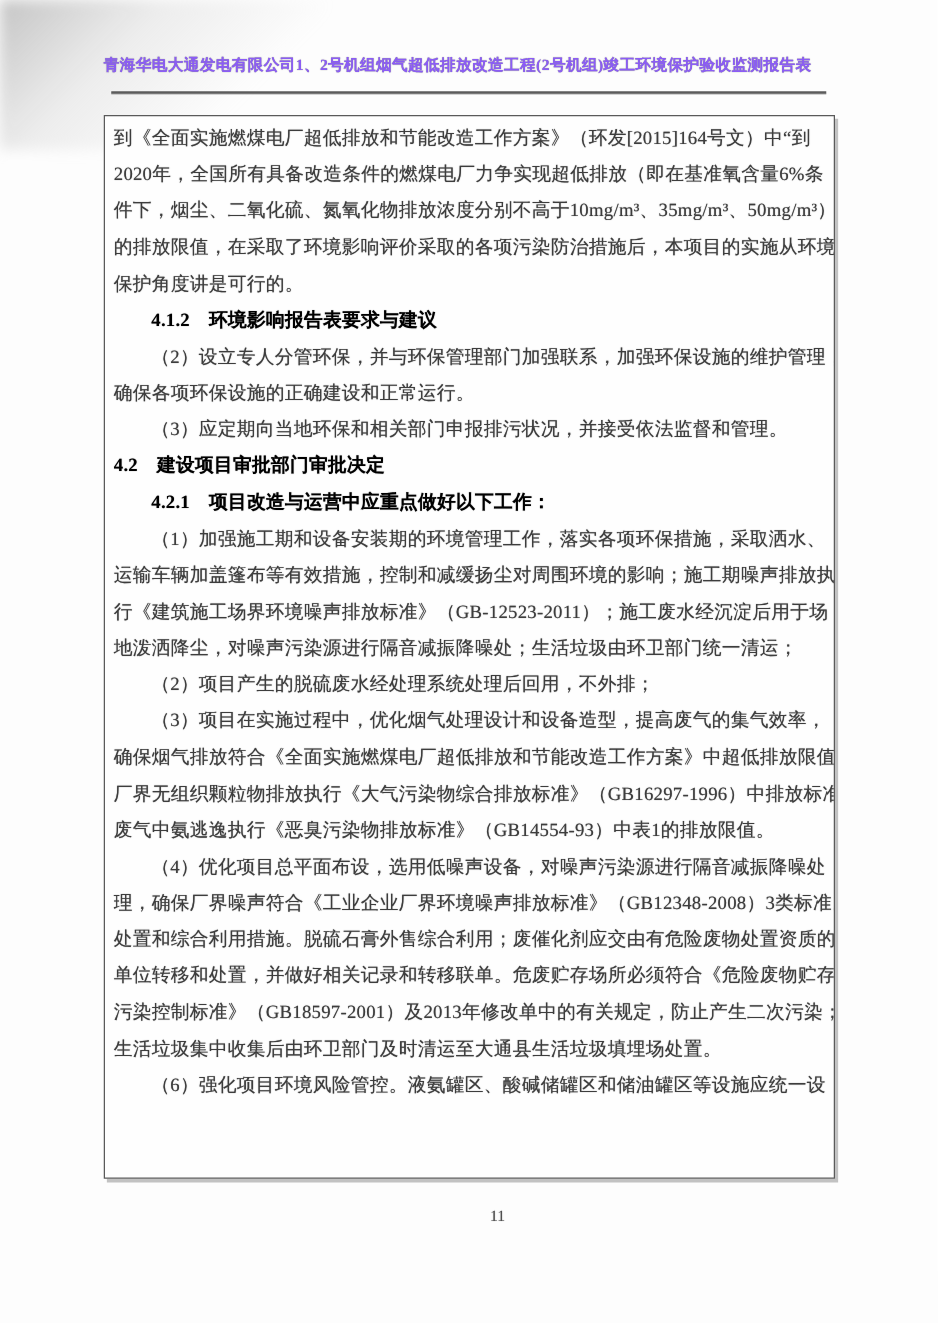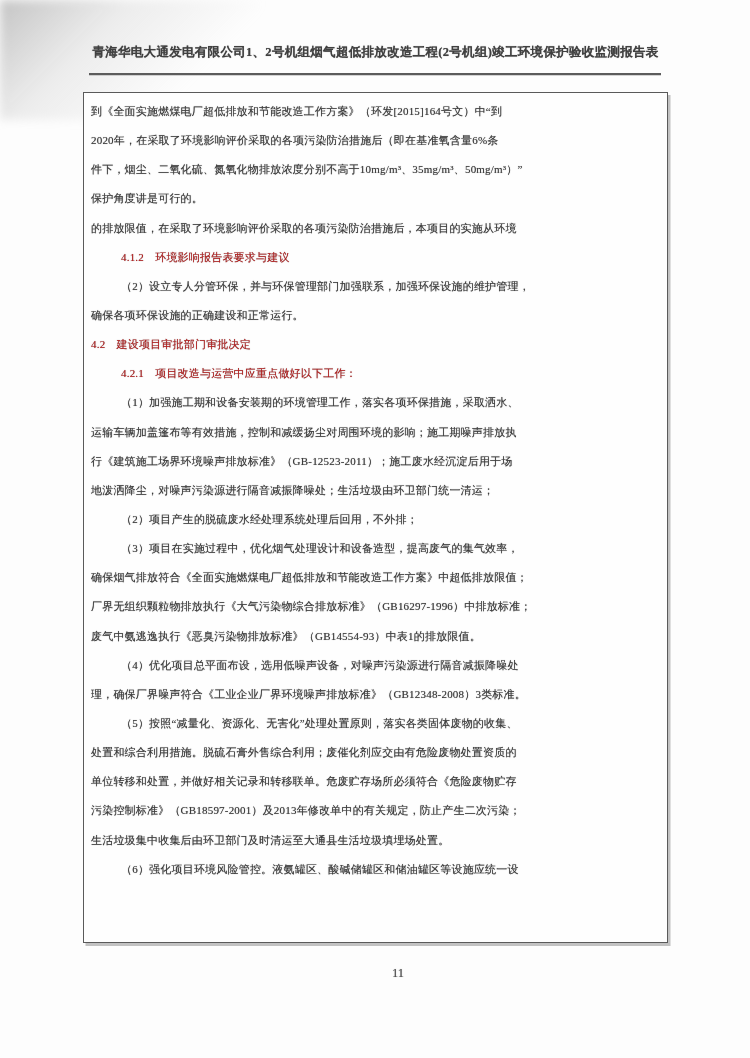--- a/index.html
+++ b/index.html
@@ -22,24 +22,23 @@
     height: 120px;
     background: linear-gradient(135deg, rgba(150,150,150,0.55) 0%, rgba(200,200,200,0.3) 35%, rgba(255,255,255,0) 72%);
     filter: blur(5px);
     pointer-events: none;
   }
   .doc-header {
     position: absolute;
     left: 83px;
     top: 44px;
     width: 585px;
-    text-align: center;
     font-size: 12.5px;
     font-weight: bold;
-    color: #404040;
+    color: #8b5cf6;
     letter-spacing: 0.3px;
     text-shadow: 0 0 0.8px rgba(80,80,80,0.8);
     white-space: nowrap;
   }
   .doc-header-rule {
     position: absolute;
     left: 89px;
     top: 73px;
     width: 572px;
     height: 2px;
@@ -55,32 +54,32 @@
     box-sizing: border-box;
     border: 1.5px solid #5a5a5a;
     box-shadow: 2.5px 3px 0 rgba(145,145,145,0.55);
     background: #fefefe;
     padding: 4px 7px 0 7px;
     overflow: hidden;
   }
   .line {
     height: 29.15px;
     line-height: 29.15px;
-    font-size: 11px;
+    font-size: 15px;
     color: #3d3d3d;
     letter-spacing: 0.2px;
     white-space: nowrap;
     text-shadow: 0 0 0.8px rgba(75,75,75,0.75);
   }
   .line.indent-1 {
     padding-left: 30px;
   }
   .line.bold {
-    font-weight: normal;
-    color: #b91c1c;
+    font-weight: bold;
+    color: #000000;
   }
   .doc-footer {
     position: absolute;
     left: 0;
     top: 966px;
     width: 750px;
     text-align: center;
     font-size: 12.5px;
     color: #4f4f4f;
     text-shadow: 0 0 0.8px rgba(90,90,90,0.7);
@@ -92,41 +91,41 @@
 
 <div class="scan-corner-shade"></div>
 
 <div class="doc-header">青海华电大通发电有限公司1、2号机组烟气超低排放改造工程(2号机组)竣工环境保护验收监测报告表</div>
 
 <div class="doc-header-rule"></div>
 
 <div class="content-box">
   <div id="body-lines">
       <div class="line indent-0">到《全面实施燃煤电厂超低排放和节能改造工作方案》（环发[2015]164号文）中“到</div>
-      <div class="line indent-0">2020年，在采取了环境影响评价采取的各项污染防治措施后（即在基准氧含量6%条</div>
+      <div class="line indent-0">2020年，全国所有具备改造条件的燃煤电厂力争实现超低排放（即在基准氧含量6%条</div>
       <div class="line indent-0">件下，烟尘、二氧化硫、氮氧化物排放浓度分别不高于10mg/m³、35mg/m³、50mg/m³）”</div>
+      <div class="line indent-0">的排放限值，在采取了环境影响评价采取的各项污染防治措施后，本项目的实施从环境</div>
       <div class="line indent-0">保护角度讲是可行的。</div>
-      <div class="line indent-0">的排放限值，在采取了环境影响评价采取的各项污染防治措施后，本项目的实施从环境</div>
       <div class="line indent-1 bold">4.1.2　环境影响报告表要求与建议</div>
       <div class="line indent-1">（2）设立专人分管环保，并与环保管理部门加强联系，加强环保设施的维护管理，</div>
       <div class="line indent-0">确保各项环保设施的正确建设和正常运行。</div>
+      <div class="line indent-1">（3）应定期向当地环保和相关部门申报排污状况，并接受依法监督和管理。</div>
       <div class="line indent-0 bold">4.2　建设项目审批部门审批决定</div>
       <div class="line indent-1 bold">4.2.1　项目改造与运营中应重点做好以下工作：</div>
       <div class="line indent-1">（1）加强施工期和设备安装期的环境管理工作，落实各项环保措施，采取洒水、</div>
       <div class="line indent-0">运输车辆加盖篷布等有效措施，控制和减缓扬尘对周围环境的影响；施工期噪声排放执</div>
       <div class="line indent-0">行《建筑施工场界环境噪声排放标准》（GB-12523-2011）；施工废水经沉淀后用于场</div>
       <div class="line indent-0">地泼洒降尘，对噪声污染源进行隔音减振降噪处；生活垃圾由环卫部门统一清运；</div>
       <div class="line indent-1">（2）项目产生的脱硫废水经处理系统处理后回用，不外排；</div>
       <div class="line indent-1">（3）项目在实施过程中，优化烟气处理设计和设备造型，提高废气的集气效率，</div>
       <div class="line indent-0">确保烟气排放符合《全面实施燃煤电厂超低排放和节能改造工作方案》中超低排放限值；</div>
       <div class="line indent-0">厂界无组织颗粒物排放执行《大气污染物综合排放标准》（GB16297-1996）中排放标准；</div>
       <div class="line indent-0">废气中氨逃逸执行《恶臭污染物排放标准》（GB14554-93）中表1的排放限值。</div>
       <div class="line indent-1">（4）优化项目总平面布设，选用低噪声设备，对噪声污染源进行隔音减振降噪处</div>
       <div class="line indent-0">理，确保厂界噪声符合《工业企业厂界环境噪声排放标准》（GB12348-2008）3类标准。</div>
-      <div class="line indent-1">（5）按照“减量化、资源化、无害化”处理处置原则，落实各类固体废物的收集、</div>
       <div class="line indent-0">处置和综合利用措施。脱硫石膏外售综合利用；废催化剂应交由有危险废物处置资质的</div>
       <div class="line indent-0">单位转移和处置，并做好相关记录和转移联单。危废贮存场所必须符合《危险废物贮存</div>
       <div class="line indent-0">污染控制标准》（GB18597-2001）及2013年修改单中的有关规定，防止产生二次污染；</div>
       <div class="line indent-0">生活垃圾集中收集后由环卫部门及时清运至大通县生活垃圾填埋场处置。</div>
       <div class="line indent-1">（6）强化项目环境风险管控。液氨罐区、酸碱储罐区和储油罐区等设施应统一设</div>
     </div>
 </div>
 
 <div class="doc-footer">11</div>
 

